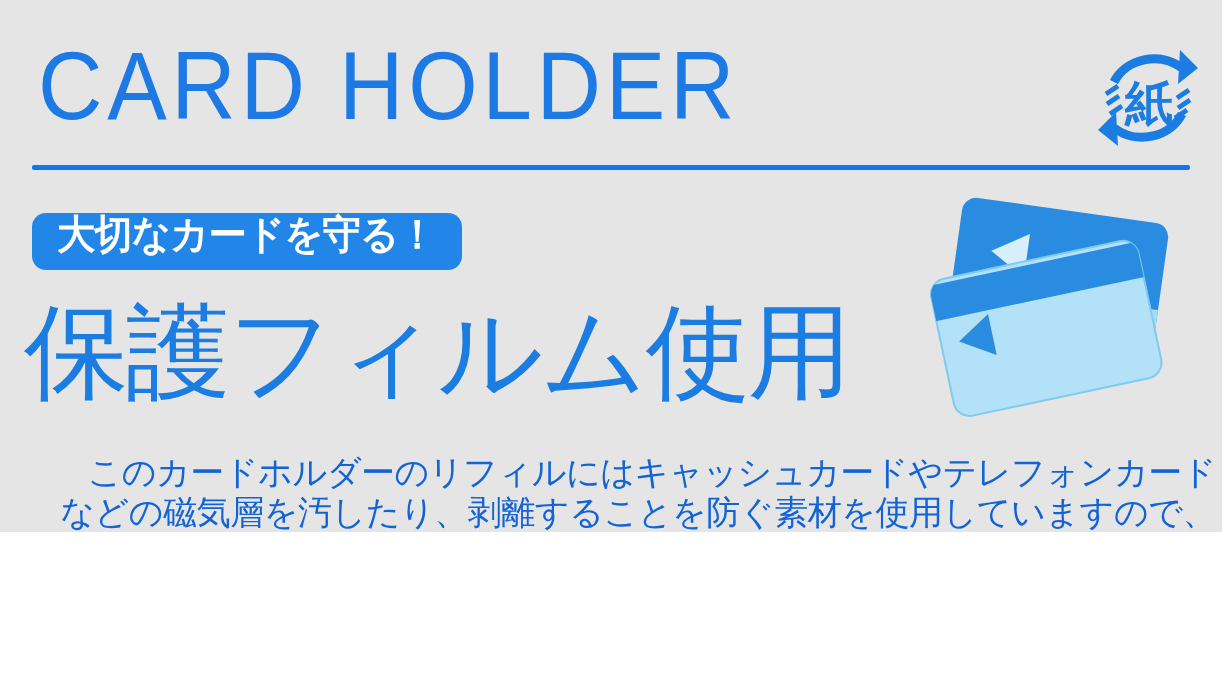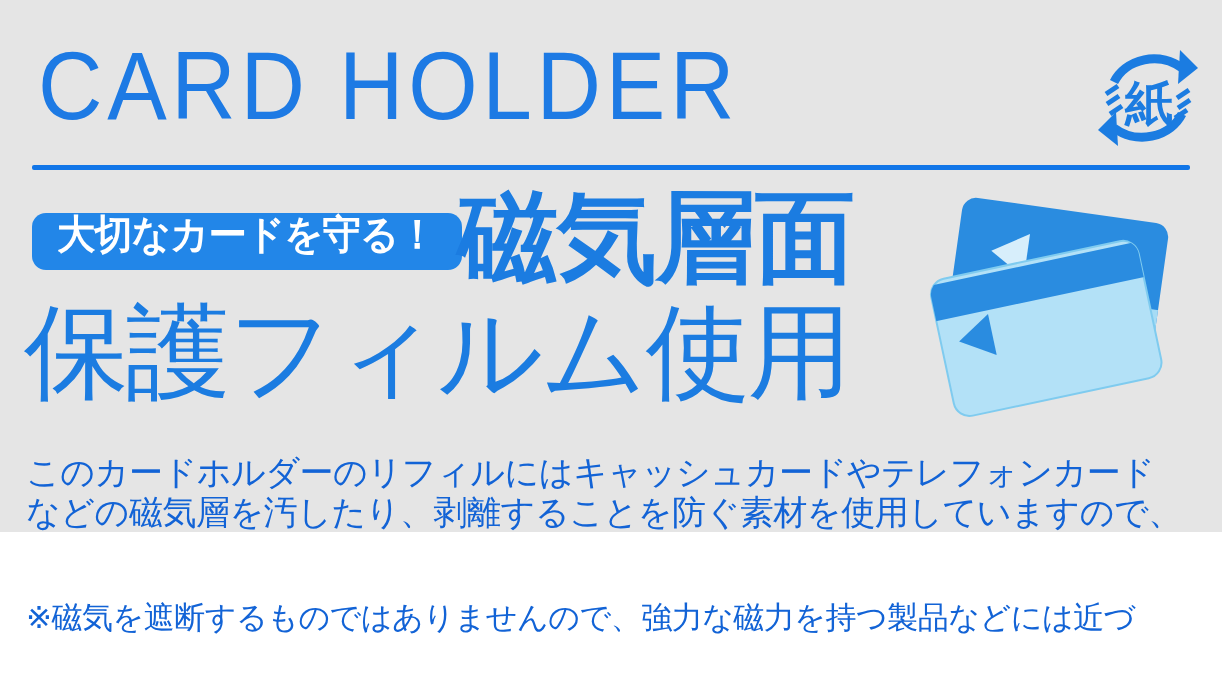--- a/index.html
+++ b/index.html
@@ -132,20 +132,21 @@
     top: 452px;
     width: 1190px;
   }
   .description-line {
     font-size: 34px;
     line-height: 40px;
     color: #1263d6;
     font-weight: 400;
     letter-spacing: -0.5px;
     white-space: nowrap;
+    text-align: right;
   }
 
   .note-block {
     position: absolute;
     left: 26px;
     top: 598px;
     width: 1196px;
   }
   .note-line {
     font-size: 31px;
@@ -185,21 +186,20 @@
       </svg>
     </div>
 
     <div class="header-rule"></div>
   </div>
 
   <div class="headline-block">
     <div class="tagline-badge">
       <span class="tagline-badge-label">大切なカードを守る！</span>
     </div>
-    <div class="headline-line-1">磁気層面</div>
     <div class="headline-line-2">保護フィルム使用</div>
   </div>
 
   <div class="card-illustration">
     <svg viewBox="0 0 292 244" xmlns="http://www.w3.org/2000/svg">
       <defs>
         <clipPath id="backCardClip">
           <rect x="0" y="0" width="208" height="136" rx="14" ry="14" transform="translate(48,6) rotate(8)"></rect>
         </clipPath>
         <clipPath id="frontCardClip">
@@ -224,16 +224,15 @@
       </g>
     </svg>
   </div>
 
   <div class="description-block">
     <div class="description-line">このカードホルダーのリフィルにはキャッシュカードやテレフォンカード</div>
     <div class="description-line">などの磁気層を汚したり、剥離することを防ぐ素材を使用していますので、</div>
   </div>
 
   <div class="note-block">
-    <div class="note-line">※磁気を遮断するものではありませんので、強力な磁力を持つ製品などには近づ</div>
   </div>
 
 </div>
 
 </body></html>

